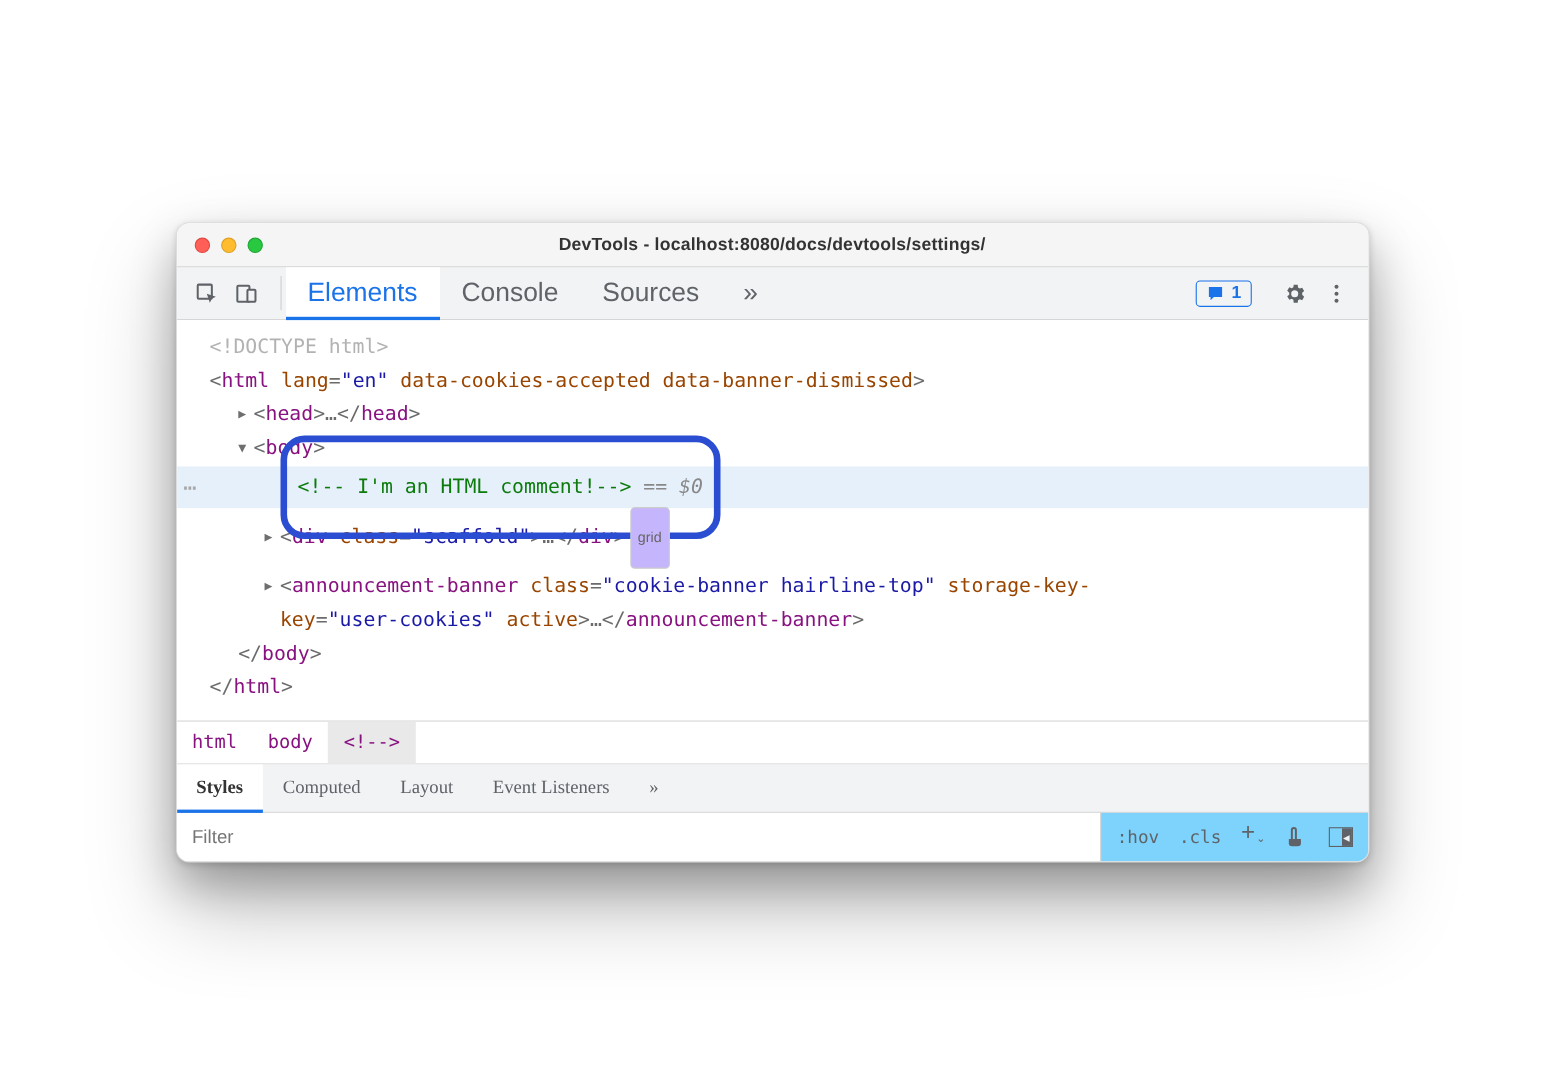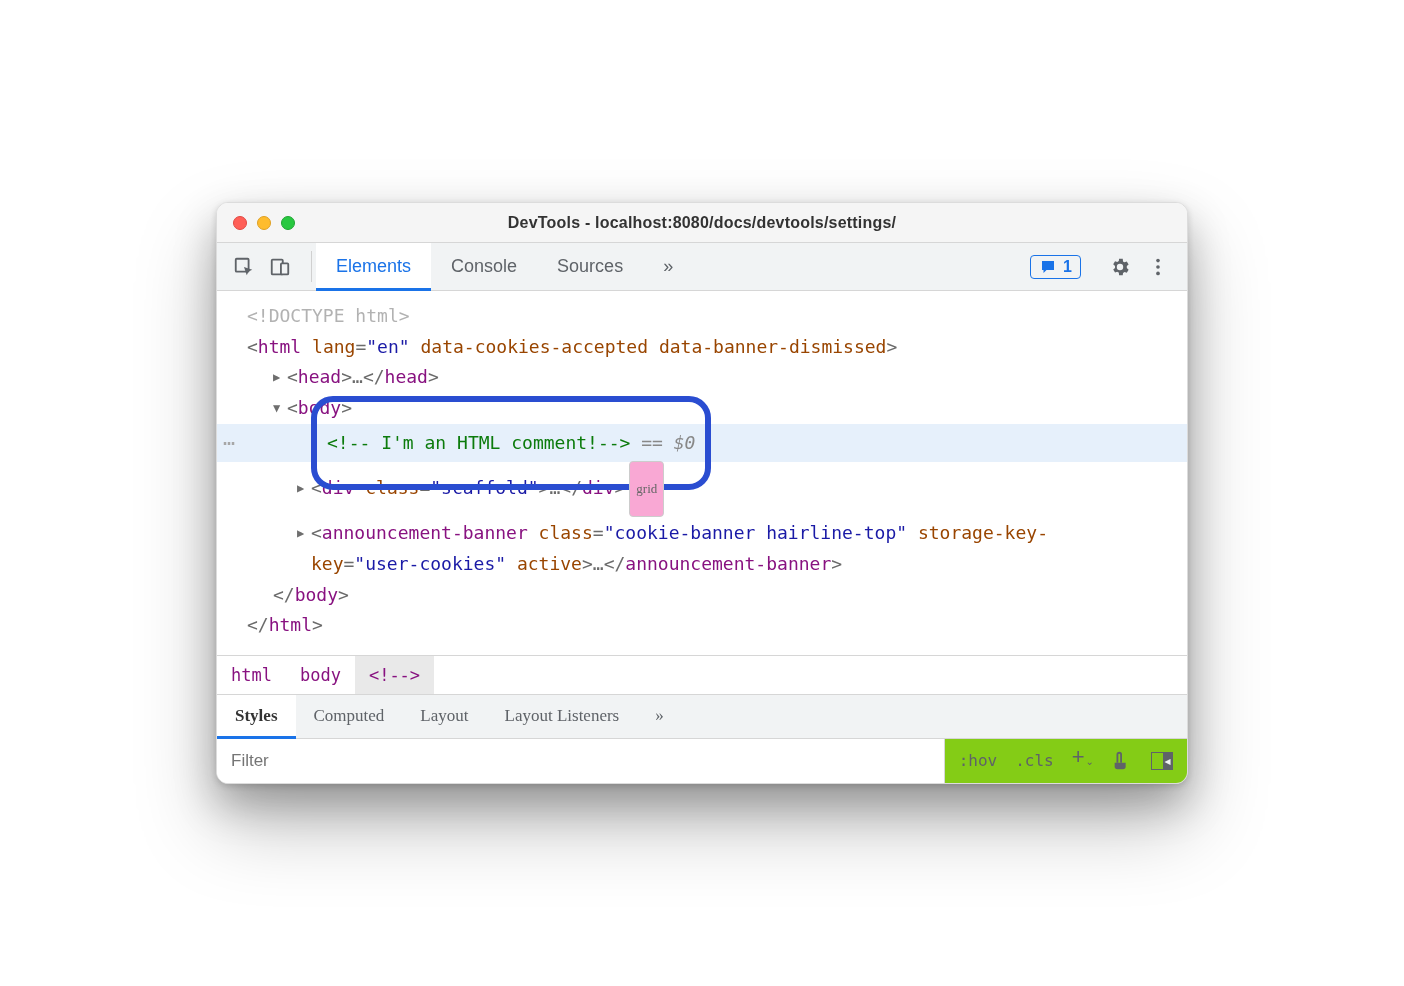--- a/index.html
+++ b/index.html
@@ -9,21 +9,21 @@
     font-family: -apple-system, "SF Pro Text", "Helvetica Neue", Arial, sans-serif;
     background: #fff;
     width: 1404px;
     height: 986px;
     display: flex;
     align-items: center;
     justify-content: center;
   }
   .mono { font-family: "SF Mono", "Menlo", "Consolas", monospace; }
   .window {
-    width: 972px;
+    width: 1085px;
     border-radius: 12px;
     background: #fff;
     box-shadow:
       0 2px 6px rgba(0,0,0,.15),
       0 20px 40px rgba(0,0,0,.25),
       0 40px 80px rgba(0,0,0,.25);
     overflow: hidden;
     border: 1px solid #dcdcdc;
   }
   
@@ -66,21 +66,21 @@
   }
   .divider {
     width: 1px;
     background: #d0d0d0;
     margin: 8px 4px;
   }
   .tab {
     display: flex;
     align-items: center;
     padding: 0 20px;
-    font-size: 18px;
+    font-size: 24px;
     color: #5f6368;
     cursor: pointer;
     position: relative;
   }
   .tab.active {
     color: #1a73e8;
     background: #fff;
   }
   .tab.active::after {
     content: "";
@@ -172,23 +172,23 @@
     border-radius: 22px;
     pointer-events: none;
   }
   .pill {
     display: inline-block;
     font-size: 13px;
     padding: 16px 6px;
     border: 1px solid #ccc;
     border-radius: 4px;
     color: #666;
-    background: #f9a8d4;
+    background: #c4b5fd;
     margin-left: 4px;
-    font-family: Liberation Serif, serif;
+    font-family: Liberation Sans, sans-serif;
     position: relative;
     top: -1px;
   }
   
   .crumbs {
     display: flex;
     align-items: stretch;
     height: 40px;
     border-top: 1px solid #d6d6d6;
     border-bottom: 1px solid #d6d6d6;
@@ -254,21 +254,21 @@
     outline: none;
     background: #fff;
   }
   .filter-ctrls {
     display: flex;
     align-items: center;
     gap: 18px;
     padding: 0 14px;
     font-size: 16px;
     color: #5f6368;
-    background: #84cc16;
+    background: #7dd3fc;
     height: 100%;
   }
   .filter-ctrls .btn { cursor: pointer; }
   .plus-sub {
     display: inline-flex; align-items: flex-start;
     position: relative; top: -4px;
   }
   .plus-sub .sub { font-size: 10px; position: relative; top: 10px; left: 1px; }
   .panel-toggle {
     border: 1.5px solid #5f6368;
@@ -388,21 +388,21 @@
   <div class="crumbs mono">
     <div class="crumb">html</div>
     <div class="crumb">body</div>
     <div class="crumb active">&lt;!--&gt;</div>
   </div>
 
   <div class="subtabs">
     <div class="subtab active">Styles</div>
     <div class="subtab">Computed</div>
     <div class="subtab">Layout</div>
-    <div class="subtab">Layout Listeners</div>
+    <div class="subtab">Event Listeners</div>
     <div class="subtab">»</div>
   </div>
 
   <div class="filterbar">
     <input class="filter-input" placeholder="Filter" style="">
     <div class="filter-ctrls">
       <span class="btn mono">:hov</span>
       <span class="btn mono">.cls</span>
       <span class="btn plus-sub">
         <span style="font-size:22px; line-height:1;">+</span>

